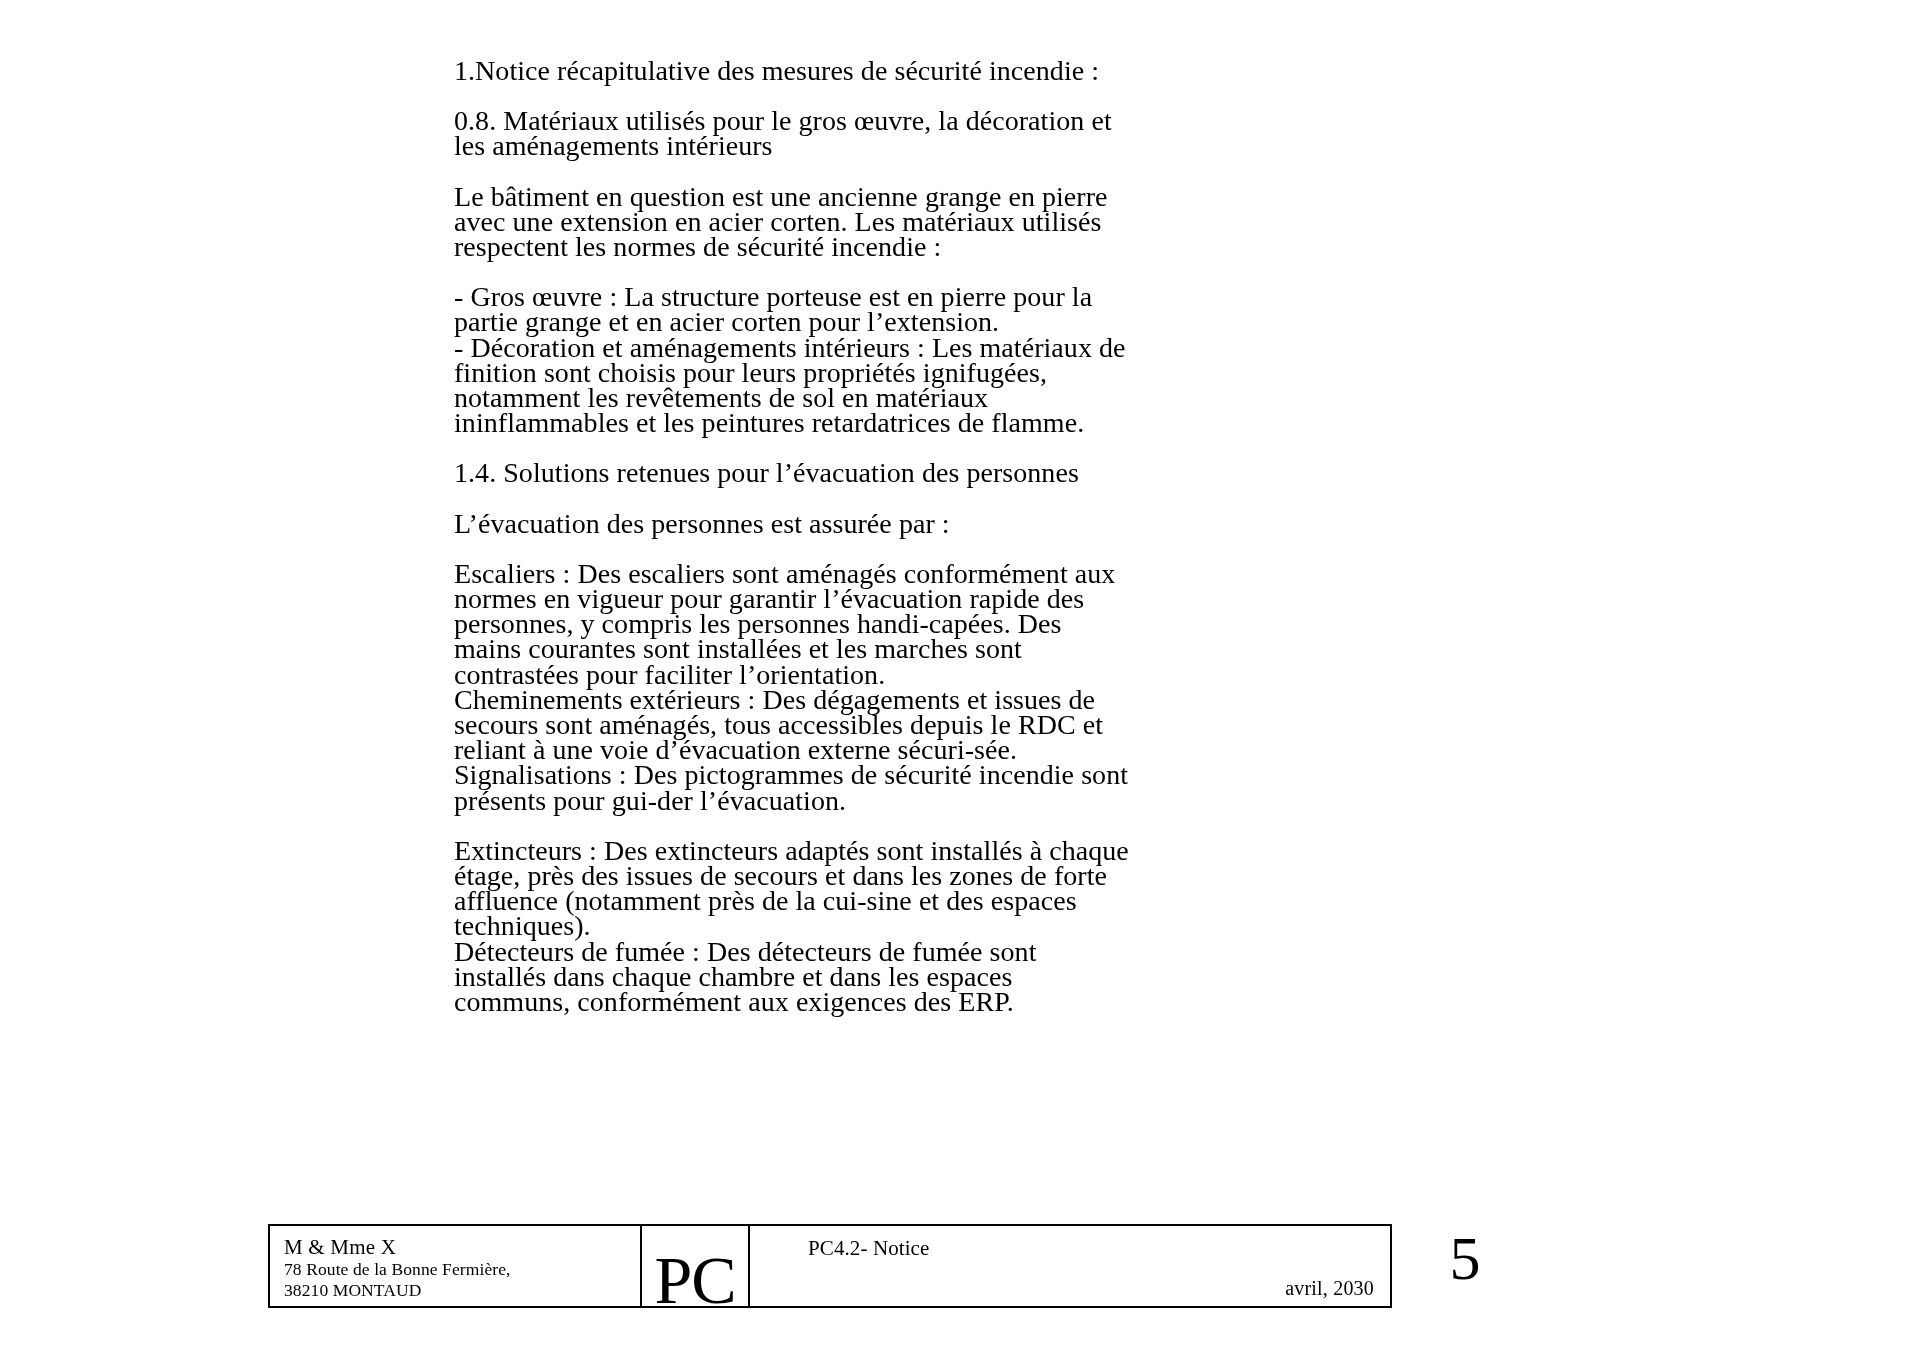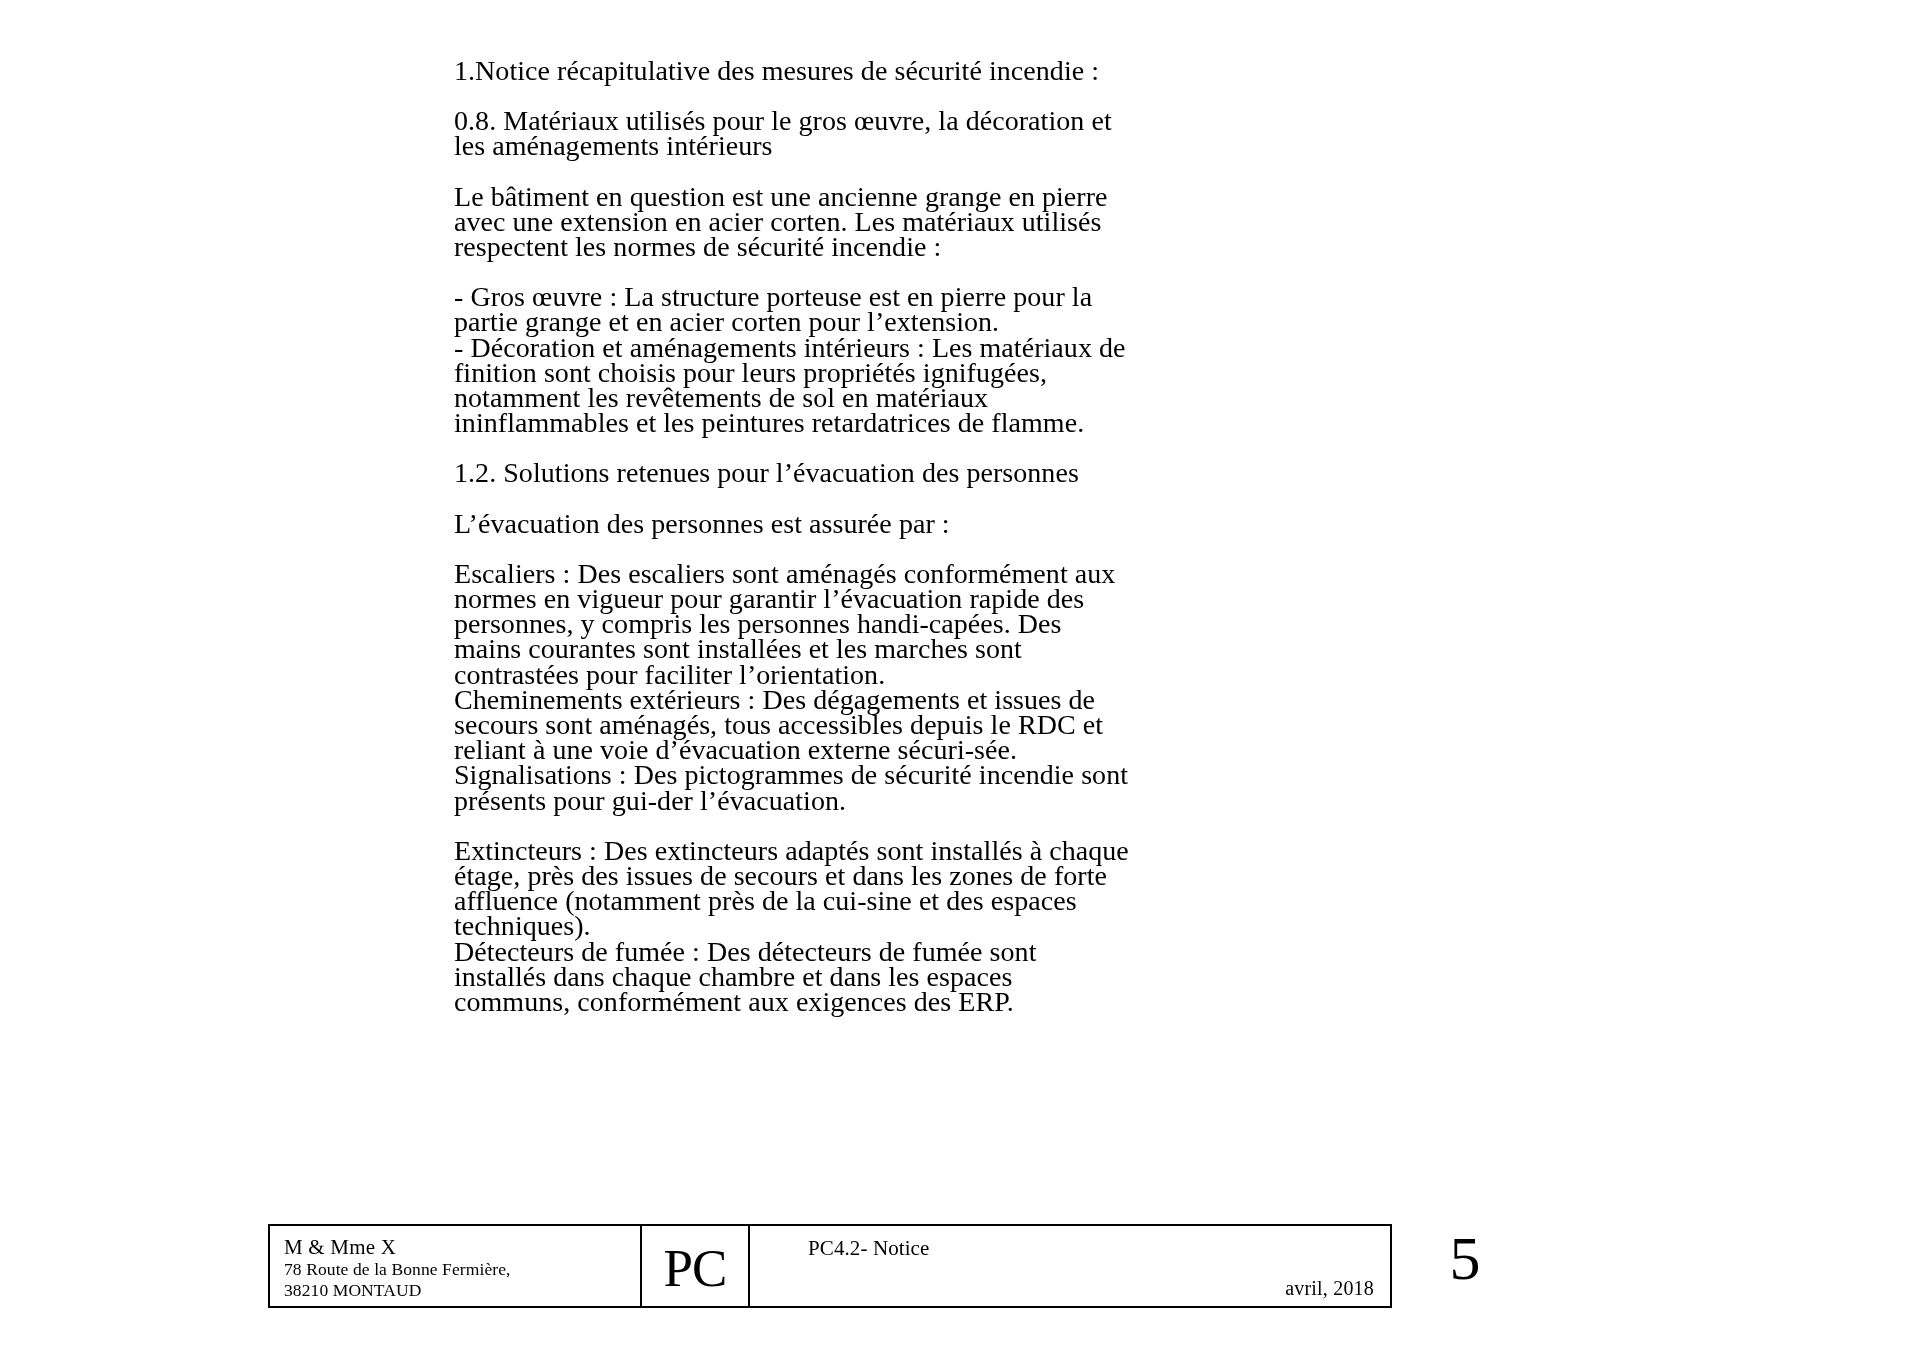--- a/index.html
+++ b/index.html
@@ -66,25 +66,25 @@
   }
   #pc-cell {
     width: 108px;
     box-sizing: border-box;
     border-right: 2.5px solid #000;
     display: flex;
     align-items: center;
     justify-content: center;
   }
   #pc-cell .pc-text {
-    font-size: 53px;
+    font-size: 68px;
     line-height: 62px;
     letter-spacing: -1px;
     position: relative;
-    top: 2px;
+    top: 14px;
   }
   #notice-cell {
     flex: 1;
     box-sizing: border-box;
     position: relative;
     padding: 10px 0 0 18px;
     margin-left: 40px;
   }
   #notice-title {
     font-size: 21px;
@@ -110,37 +110,37 @@
 </style>
 </head>
 <body>
 
 <div id="doc-body">
   <p class="para">1.Notice récapitulative des mesures de sécurité incendie :</p>
   <p class="para">0.8. Matériaux utilisés pour le gros œuvre, la décoration et les aménagements intérieurs</p>
   <p class="para">Le bâtiment en question est une ancienne grange en pierre avec une extension en acier corten. Les matériaux utilisés respectent les normes de sécurité incendie :</p>
   <p class="para">- Gros œuvre : La structure porteuse est en pierre pour la partie grange et en acier corten pour l’extension.
 - Décoration et aménagements intérieurs : Les matériaux de finition sont choisis pour leurs propriétés ignifugées, notamment les revêtements de sol en matériaux ininflammables et les peintures retardatrices de flamme.</p>
-  <p class="para">1.2. Solutions retenues pour l’évacuation des personnes</p>
+  <p class="para">1.4. Solutions retenues pour l’évacuation des personnes</p>
   <p class="para">L’évacuation des personnes est assurée par :</p>
   <p class="para">Escaliers : Des escaliers sont aménagés conformément aux normes en vigueur pour garantir l’évacuation rapide des personnes, y compris les personnes handi-capées. Des mains courantes sont installées et les marches sont contrastées pour faciliter l’orientation.
 Cheminements extérieurs : Des dégagements et issues de secours sont aménagés, tous accessibles depuis le RDC et reliant à une voie d’évacuation externe sécuri-sée.
 Signalisations : Des pictogrammes de sécurité incendie sont présents pour gui-der l’évacuation.</p>
   <p class="para">Extincteurs : Des extincteurs adaptés sont installés à chaque étage, près des issues de secours et dans les zones de forte affluence (notamment près de la cui-sine et des espaces techniques).
 Détecteurs de fumée : Des détecteurs de fumée sont installés dans chaque chambre et dans les espaces communs, conformément aux exigences des ERP.</p>
 </div>
 
 <div id="footer-block">
   <div id="owner-cell">
     <div id="owner-name">M &amp; Mme   X</div>
     <div class="owner-addr">78 Route de la Bonne Fermière,</div>
     <div class="owner-addr">38210 MONTAUD</div>
   </div>
   <div id="pc-cell">
     <span class="pc-text">PC</span>
   </div>
   <div id="notice-cell">
     <div id="notice-title">PC4.2- Notice</div>
-    <div id="notice-date">avril,  2018</div>
+    <div id="notice-date">avril,  2030</div>
   </div>
 </div>
 
 <div id="page-number">5</div>
 
 </body></html>

